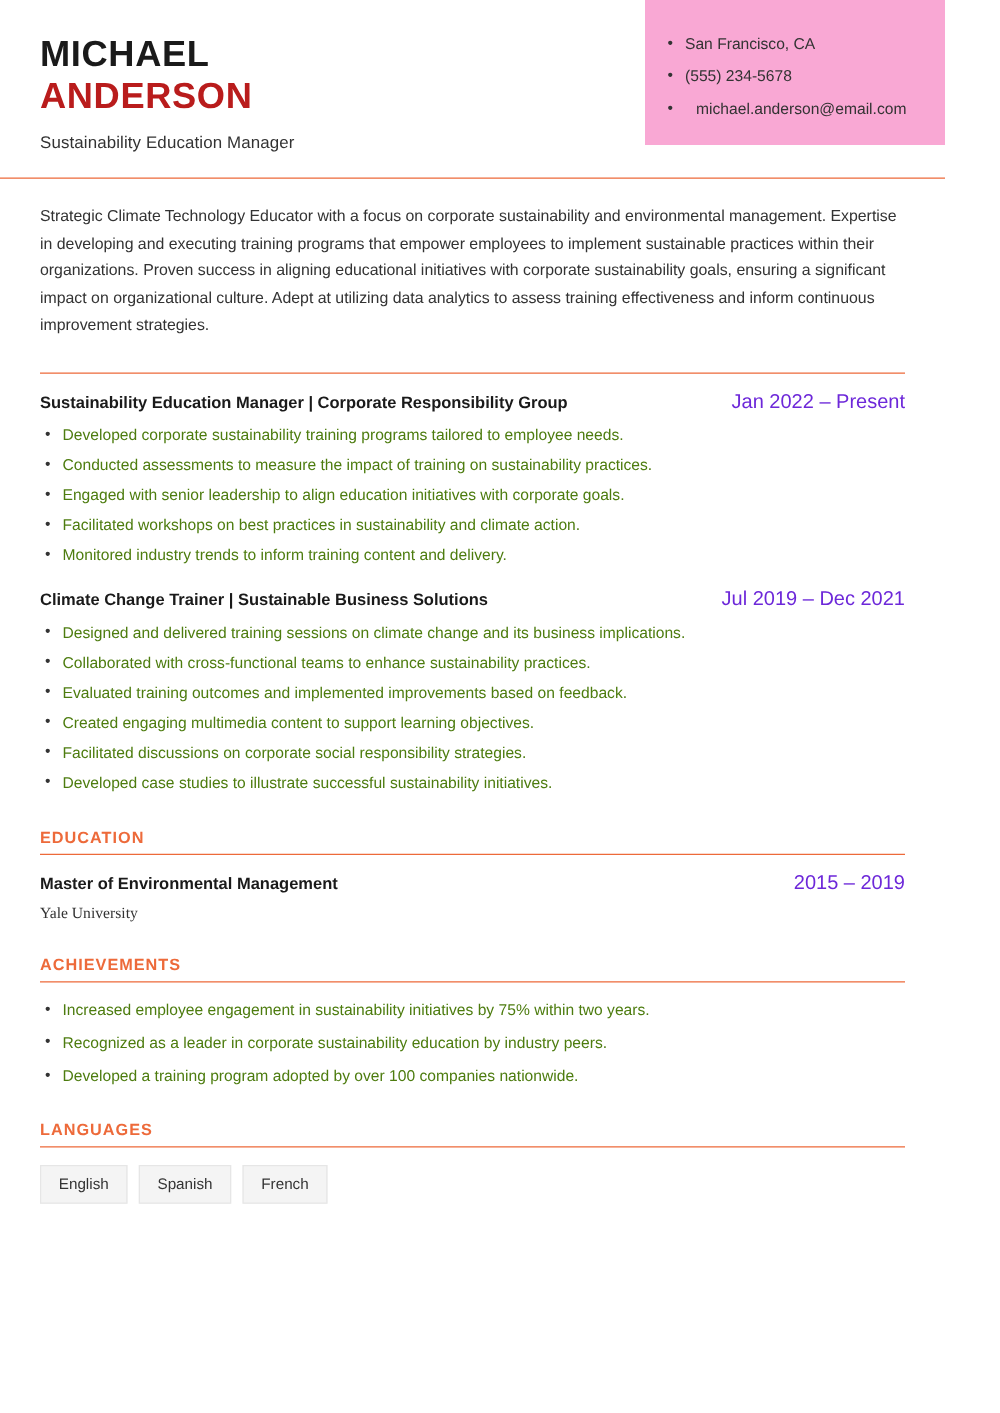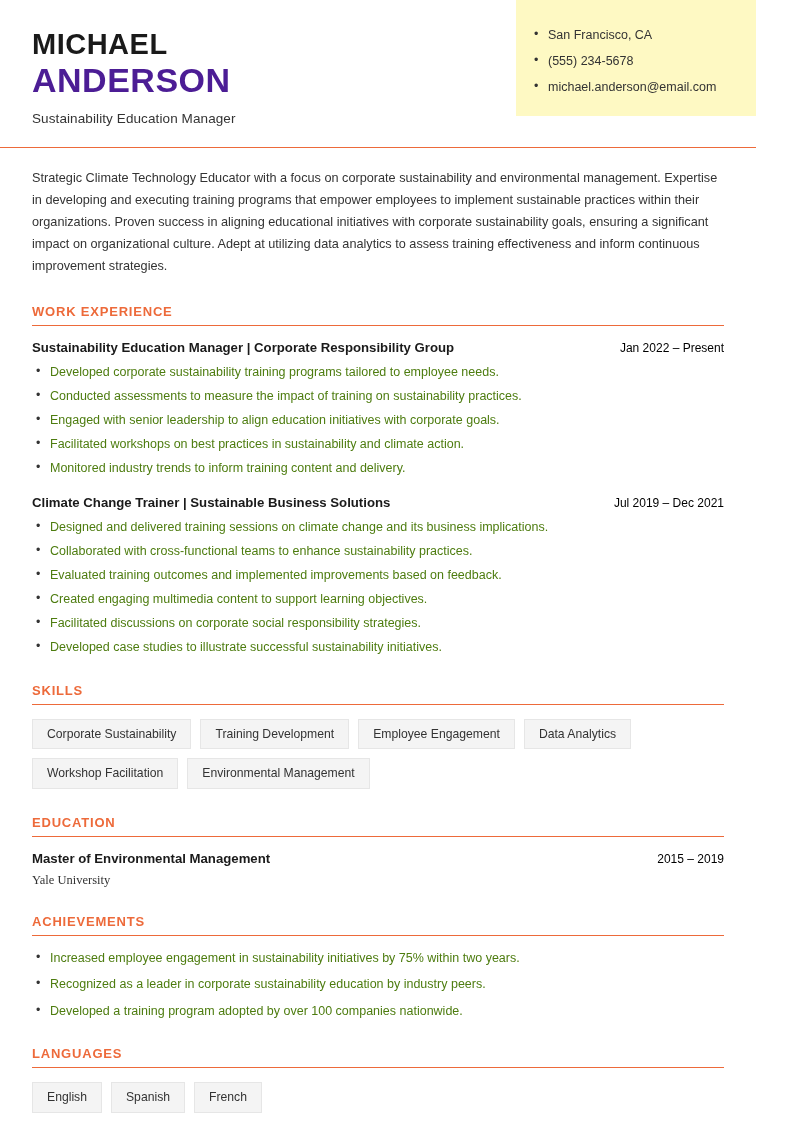--- a/index.html
+++ b/index.html
@@ -35,50 +35,50 @@
     padding-top: 4px;
   }
   .name-first {
     font-size: 29px;
     font-weight: bold;
     letter-spacing: 0.5px;
     color: #1a1a1a;
     line-height: 1.15;
   }
   .name-last {
-    font-size: 34px;
+    font-size: 29px;
     font-weight: bold;
     letter-spacing: 0.5px;
-    color: #4c1d95;
+    color: #b91c1c;
     line-height: 1.15;
   }
   .job-title {
     font-size: 13.5px;
     color: #333333;
     margin-top: 11px;
     letter-spacing: 0.1px;
   }
   .contact-box {
-    background: #fef9c3;
+    background: #f9a8d4;
     padding: 14px 22px 14px 18px;
     min-width: 240px;
     margin-top: -24px;
     margin-right: -32px;
     padding-top: 28px;
     padding-bottom: 22px;
   }
   .contact-item {
     font-size: 12.5px;
     color: #333333;
     margin: 0 0 12px 0;
     padding-left: 14px;
     position: relative;
     white-space: nowrap;
   }
-  .contact-item:last-child { margin-bottom: 0; }
+  .contact-item:last-child { margin-bottom: 0; text-align: center; }
   .contact-item::before {
     content: "•";
     position: absolute;
     left: 0;
     top: -1px;
     color: #333333;
   }
   .header-rule {
     border: 0;
     border-top: 1.5px solid #ed6a3a;
@@ -122,22 +122,22 @@
     display: flex;
     justify-content: space-between;
     align-items: baseline;
   }
   .entry-title {
     font-size: 13.2px;
     font-weight: bold;
     color: #1a1a1a;
   }
   .entry-date {
-    font-size: 12px;
-    color: #000000;
+    font-size: 16px;
+    color: #6d28d9;
     white-space: nowrap;
     padding-left: 16px;
   }
   .entry-sub {
     font-size: 12.5px;
     color: #333333;
     margin-top: 7px;
     font-family: Liberation Serif, serif;
   }
   ul.bullets {
@@ -197,21 +197,20 @@
       <div class="contact-item">michael.anderson@email.com</div>
     </div>
   </div>
   <hr class="header-rule">
 
   <div class="body">
 
     <p class="summary">Strategic Climate Technology Educator with a focus on corporate sustainability and environmental management. Expertise in developing and executing training programs that empower employees to implement sustainable practices within their organizations. Proven success in aligning educational initiatives with corporate sustainability goals, ensuring a significant impact on organizational culture. Adept at utilizing data analytics to assess training effectiveness and inform continuous improvement strategies.</p>
 
     <div class="section">
-      <div class="section-title">WORK EXPERIENCE</div>
       <hr class="section-rule">
 
       <div class="entry">
         <div class="entry-head">
           <div class="entry-title">Sustainability Education Manager | Corporate Responsibility Group</div>
           <div class="entry-date">Jan 2022 – Present</div>
         </div>
         <ul class="bullets">
           <li>Developed corporate sustainability training programs tailored to employee needs.</li>
           <li>Conducted assessments to measure the impact of training on sustainability practices.</li>
@@ -230,32 +229,20 @@
           <li>Designed and delivered training sessions on climate change and its business implications.</li>
           <li>Collaborated with cross-functional teams to enhance sustainability practices.</li>
           <li>Evaluated training outcomes and implemented improvements based on feedback.</li>
           <li>Created engaging multimedia content to support learning objectives.</li>
           <li>Facilitated discussions on corporate social responsibility strategies.</li>
           <li>Developed case studies to illustrate successful sustainability initiatives.</li>
         </ul>
       </div>
     </div>
 
-    <div class="section">
-      <div class="section-title">SKILLS</div>
-      <hr class="section-rule">
-      <div class="chips">
-        <span class="chip">Corporate Sustainability</span>
-        <span class="chip">Training Development</span>
-        <span class="chip">Employee Engagement</span>
-        <span class="chip">Data Analytics</span>
-        <span class="chip">Workshop Facilitation</span>
-        <span class="chip">Environmental Management</span>
-      </div>
-    </div>
 
     <div class="section">
       <div class="section-title">EDUCATION</div>
       <hr class="section-rule">
       <div class="entry">
         <div class="entry-head">
           <div class="entry-title">Master of Environmental Management</div>
           <div class="entry-date">2015 – 2019</div>
         </div>
         <div class="entry-sub">Yale University</div>

